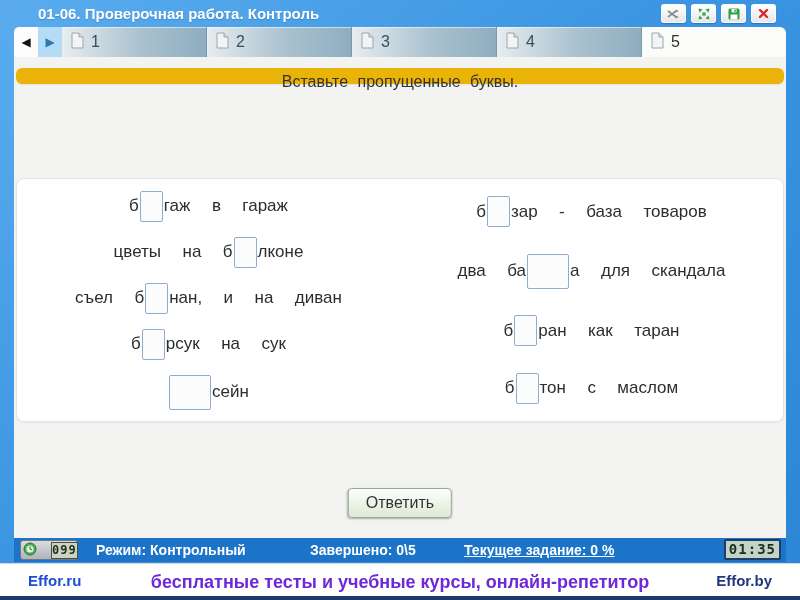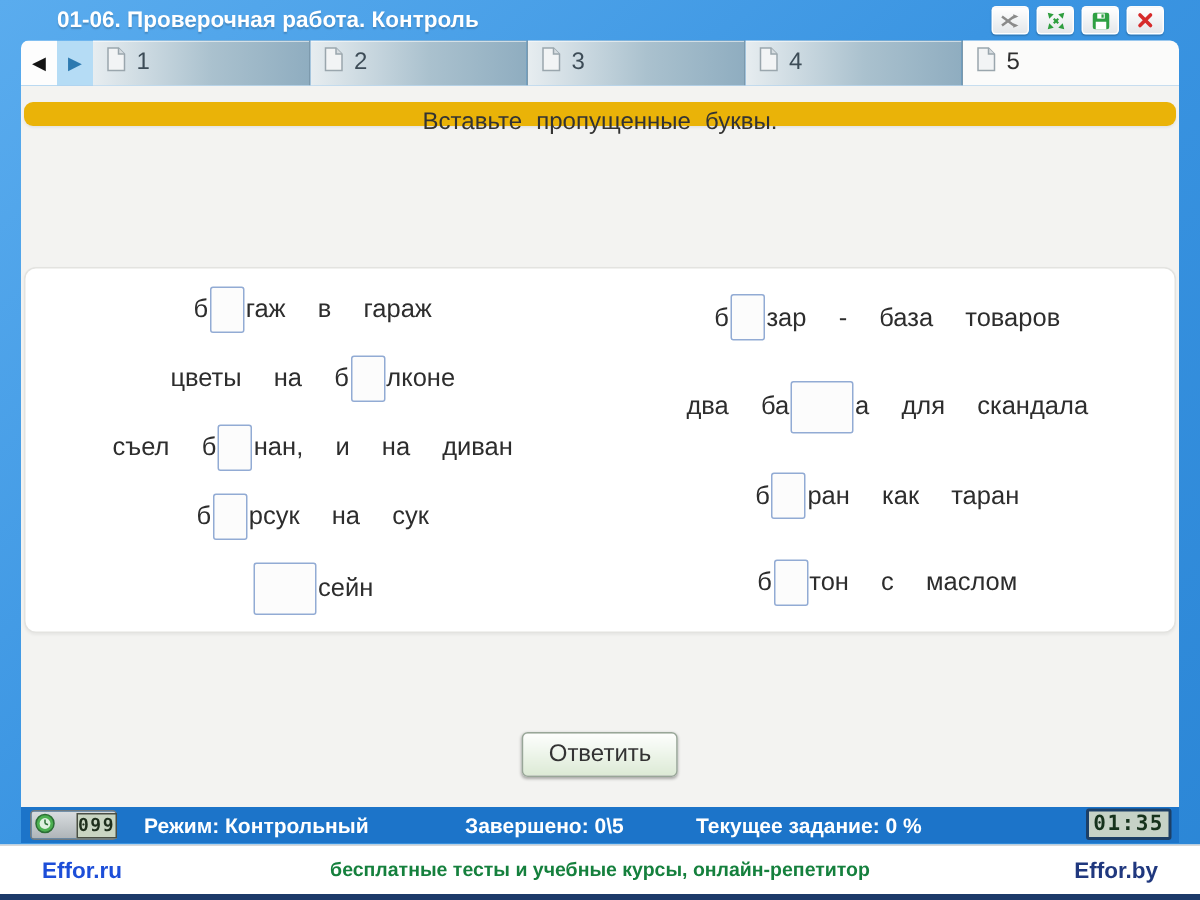--- a/index.html
+++ b/index.html
@@ -113,40 +113,40 @@
   }
   .counter-lcd {
     flex:1; height:15px; line-height:15px; text-align:center;
     background:#c9d5c2; border:1px solid #4a4f45;
     color:#1f2f1d; font-family:"DejaVu Sans Mono", monospace;
     font-size:12px; font-weight:bold; letter-spacing:1px;
   }
   .status-text { position:absolute; top:4px; white-space:nowrap; }
   .status-mode { left:82px; }
   .status-completed { left:296px;text-align:right; }
-  .status-current { left:450px; }
+  .status-current { left:450px;text-decoration:underline; }
   .timer-lcd {
     position:absolute; right:5px; top:1px;
     background:#c6d2c6; border:2px solid #1c3f66; border-radius:2px;
     color:#16321c; font-family:"DejaVu Sans Mono", monospace;
     font-weight:bold; font-size:14px; line-height:17px;
     padding:0 3px; letter-spacing:1px;
   }
   
   .footer {
     position:absolute; left:0; top:563px; width:800px; height:33px;
     background:#ffffff; border-top:1px solid #d8d8d8; box-sizing:border-box;
   }
   .footer-left {
     position:absolute; left:28px; top:8px;
     color:#1d4ed8; font-weight:bold; font-size:15px; cursor:pointer;
   }
   .footer-center {
     position:absolute; left:0; width:100%; top:8px; text-align:center;
-    color:#15803d; font-weight:bold; font-size:13px;
+    color:#6d28d9; font-weight:bold; font-size:18px;
   }
   .footer-right {
     position:absolute; right:28px; top:8px;
     color:#20387e; font-weight:bold; font-size:15px; cursor:pointer;
   }
   .bottom-strip {
     position:absolute; left:0; top:596px; width:800px; height:4px;
     background:#1d3a69;
   }
 </style>

